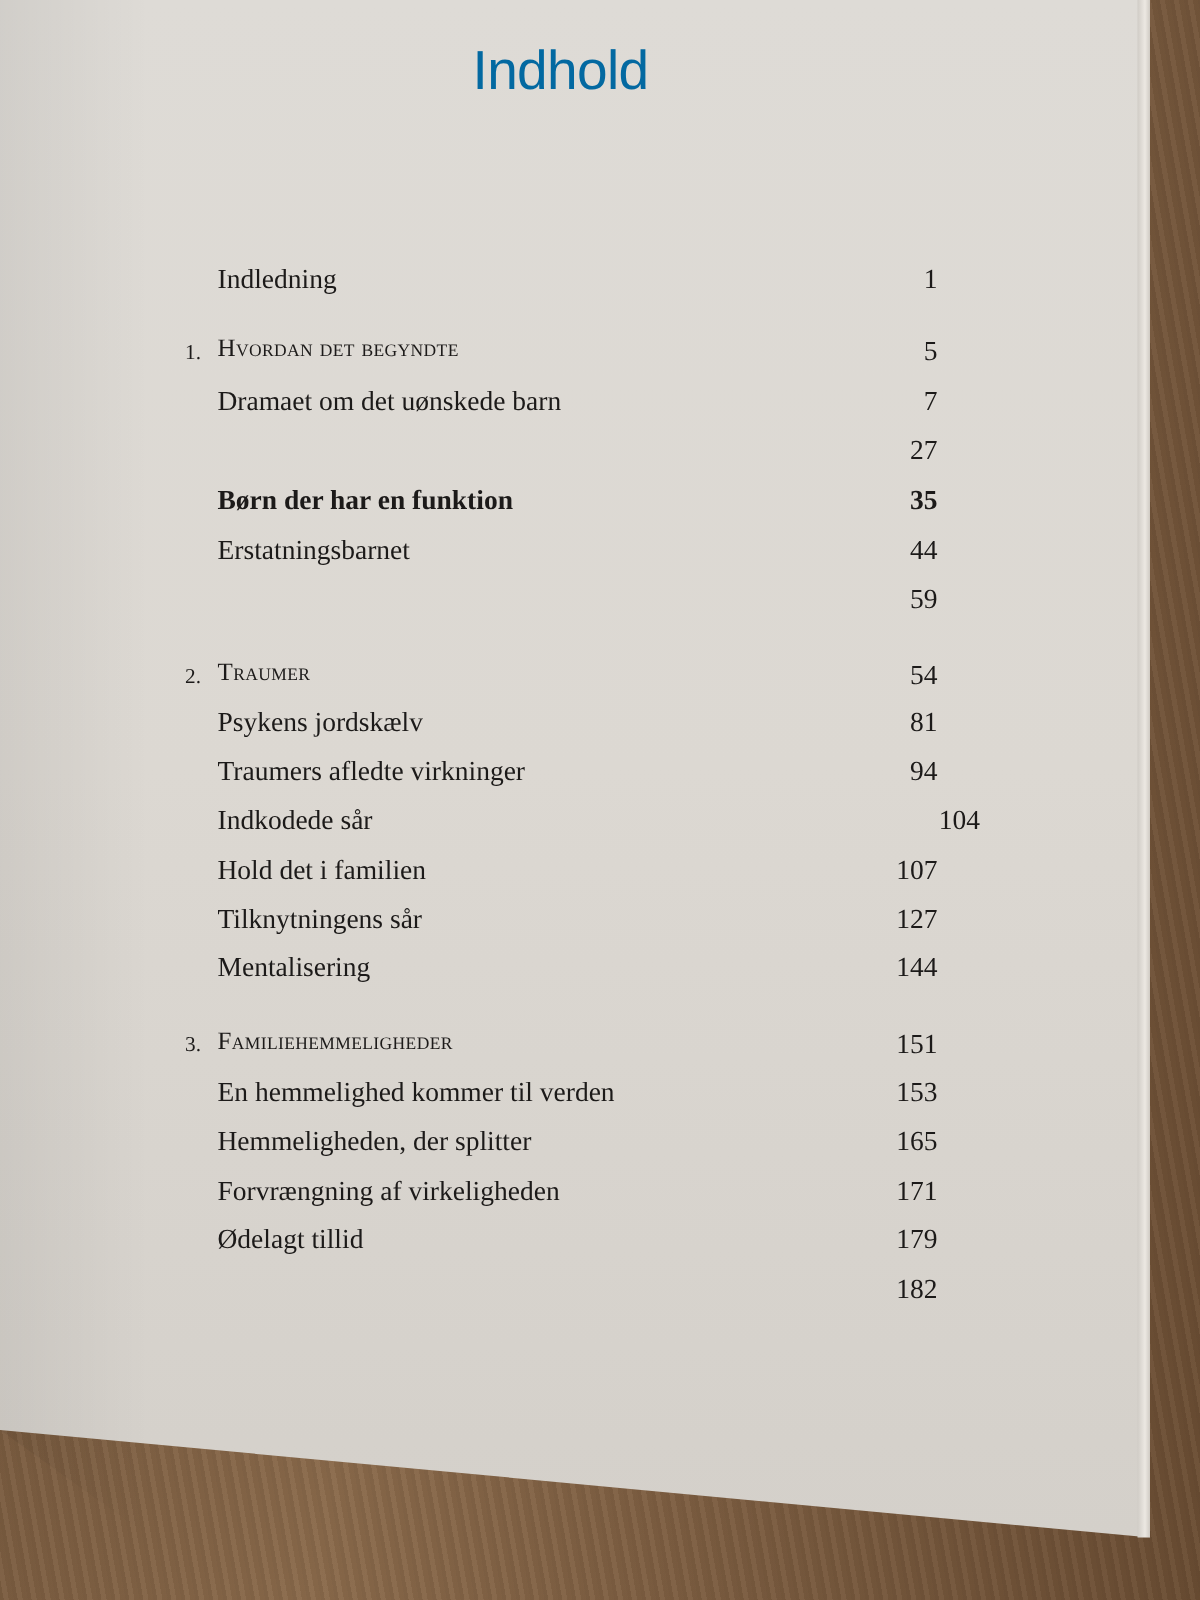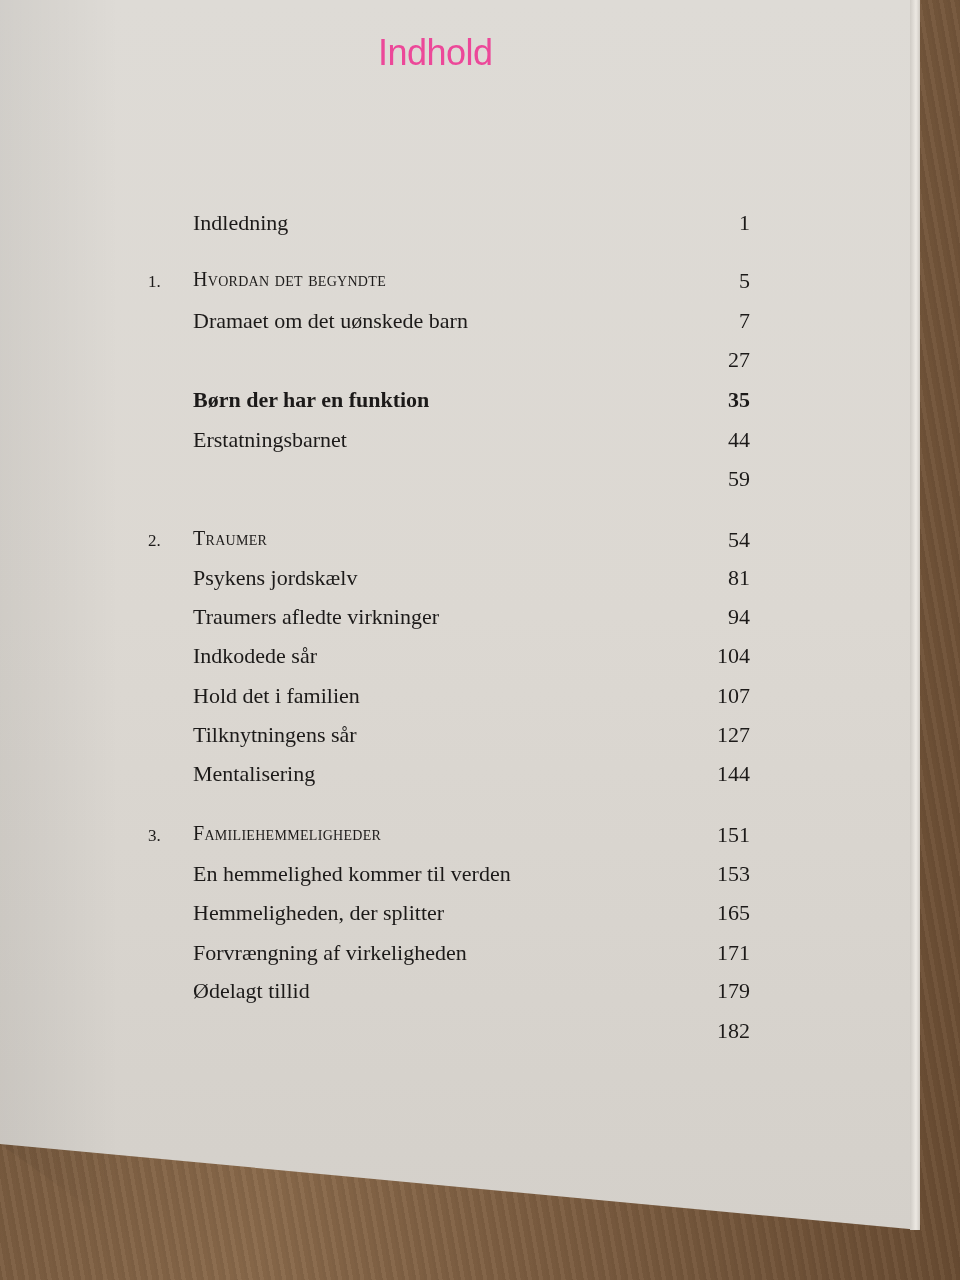--- a/index.html
+++ b/index.html
@@ -23,26 +23,26 @@
       background: linear-gradient(90deg, #d0ccc6, #ece8e2 60%, #cfcac3);
     }
     .shadow-left {
       position: absolute; left: 0; top: 0; width: 120px; height: 1230px;
       background: linear-gradient(90deg, rgba(0,0,0,0.06), rgba(0,0,0,0));
       clip-path: polygon(0 0, 100% 0, 100% 100%, 0 93%);
     }
     .title {
       position: absolute; left: 378px; top: 32px;
       font-family: "Liberation Sans", "DejaVu Sans", sans-serif;
-      font-size: 36px; color: #ec4899; letter-spacing: -0.5px;
+      font-size: 44px; color: #0369a1; letter-spacing: -0.5px;
     }
     .toc { position: absolute; left: 0; top: 0; width: 960px; color: #1c1a19; }
     .row { position: absolute; left: 0; width: 760px; height: 30px; font-size: 22px; }
     .row .num { position: absolute; left: 148px; font-size: 17px; top: 4px; }
-    .row .label { position: absolute; left: 193px; white-space: nowrap; }
+    .row .label { position: absolute; left: 174px; white-space: nowrap; }
     .row .page-no { position: absolute; right: 10px; text-align: right; }
     .row.chapter .label { font-variant: small-caps; font-size: 20px; letter-spacing: 0.3px; }
   </style>
 </head>
 <body>
 
 <div class="wood-grain"></div>
 <div class="page"></div>
 <div class="shadow-left"></div>
 <div class="page-edge"></div>
@@ -91,21 +91,21 @@
     <div class="row section" style="top: 565px;">
     <span class="num"></span>
     <span class="label">Psykens jordskælv</span>
     <span class="page-no">81</span>
   </div>
     <div class="row section" style="top: 604px;">
     <span class="num"></span>
     <span class="label">Traumers afledte virkninger</span>
     <span class="page-no">94</span>
   </div>
-    <div class="row section" style="top: 643px;">
+    <div class="row section" style="top: 643px; padding-left: 34px;">
     <span class="num"></span>
     <span class="label">Indkodede sår</span>
     <span class="page-no">104</span>
   </div>
     <div class="row section" style="top: 683px;">
     <span class="num"></span>
     <span class="label">Hold det i familien</span>
     <span class="page-no">107</span>
   </div>
     <div class="row section" style="top: 722px;">

